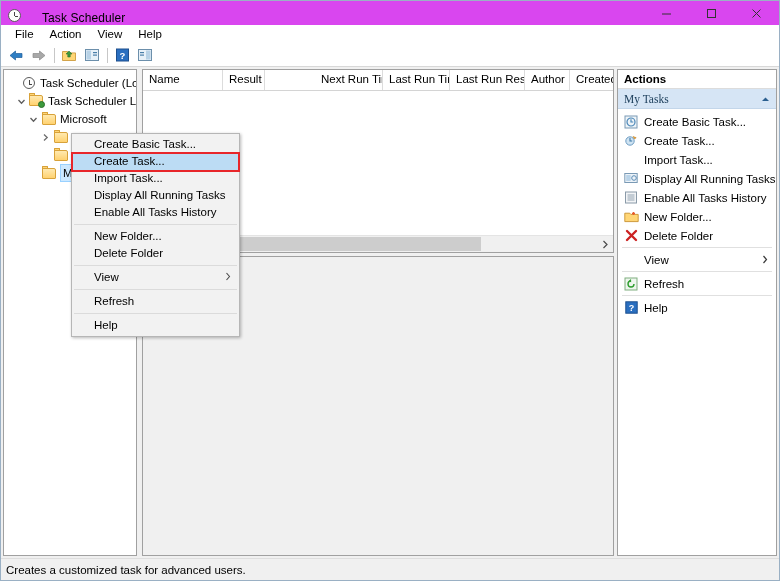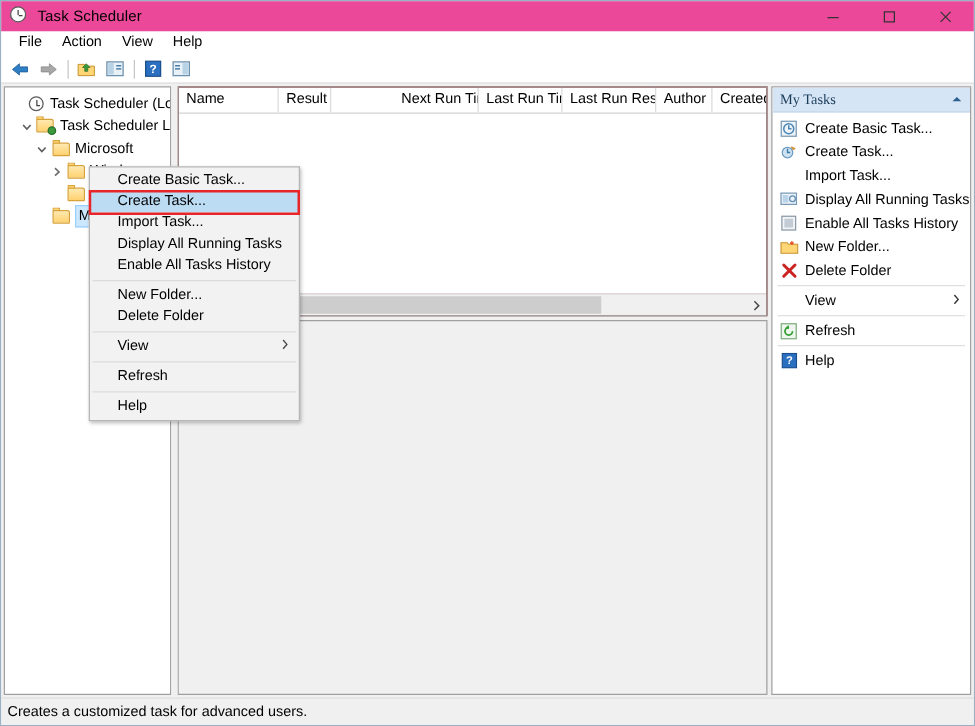--- a/index.html
+++ b/index.html
@@ -21,25 +21,26 @@
     inset: 0;
     border: 1px solid #9ab0c4;
     box-sizing: border-box;
     background: #f0f0f0;
     display: flex;
     flex-direction: column;
   }
   
   .titlebar {
     height: 24px;
-    background: #ec4899;
-    display: flex;
-    align-items: center;
-    flex: none;
-    position: relative;
+    background: #d946ef;
+    display: flex;
+    align-items: flex-end;
+    flex: none;
+    position: relative;
+    gap: 12px;
   }
   .titlebar-icon {
     width: 16px; height: 16px;
     margin-left: 7px; margin-right: 6px;
     position: relative;
     flex: none;
   }
   .clock-glyph {
     width: 13px; height: 13px;
     border: 1.4px solid #5b5b5b;
@@ -217,21 +218,21 @@
   .lib-ico .badge {
     position: absolute; right: -1px; bottom: -1px;
     width: 7px; height: 7px; border-radius: 50%;
     background: #3c9a3c;
     border: 1px solid #2a6f2a;
     box-sizing: border-box;
   }
   
   .list-box {
     border: 1px solid #a0a0a0;
-    background: #7f1d1d;
+    background: #ec4899;
     box-sizing: border-box;
     height: 184px;
     display: flex;
     flex-direction: column;
     overflow: hidden;
     flex: none;
   }
   .col-header {
     height: 20px;
     display: flex;
@@ -589,20 +590,21 @@
                 <path d="M2.5 1 L6 4.5 L2.5 8" fill="none" stroke="#4a4a4a" stroke-width="1.2"></path>
               </svg>
           </div>
         </div>
       </div>
 
       <div class="detail-box"></div>
     </div>
 
     <div class="pane-actions">
+      <div class="actions-title">Actions</div>
       <div class="actions-section">
         <span class="sec-label">My Tasks</span>
         <span class="chev-up">
           <svg width="9" height="7" viewBox="0 0 9 7">
               <path d="M1 5 L4.5 1.5 L8 5 Z" fill="#2a5f8f"></path>
             </svg>
         </span>
       </div>
       <div class="actions-list">
 

